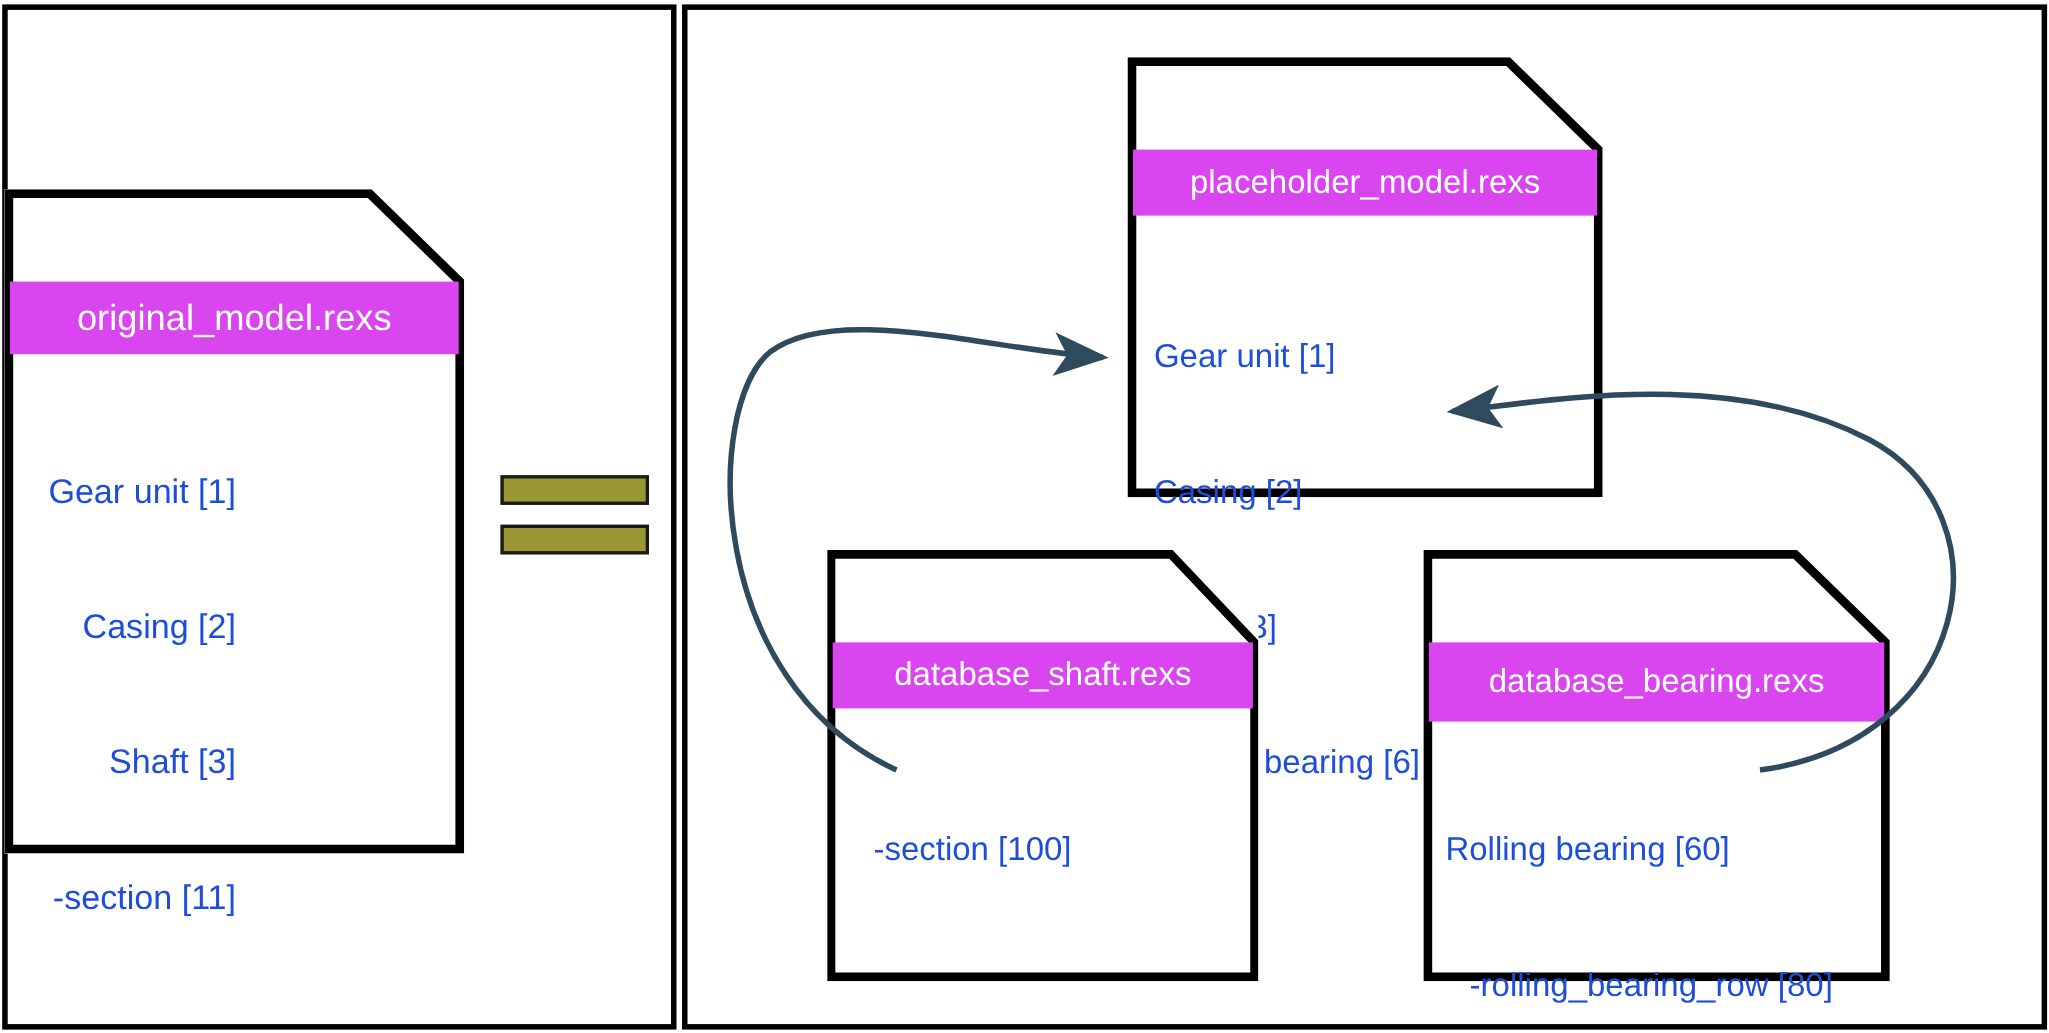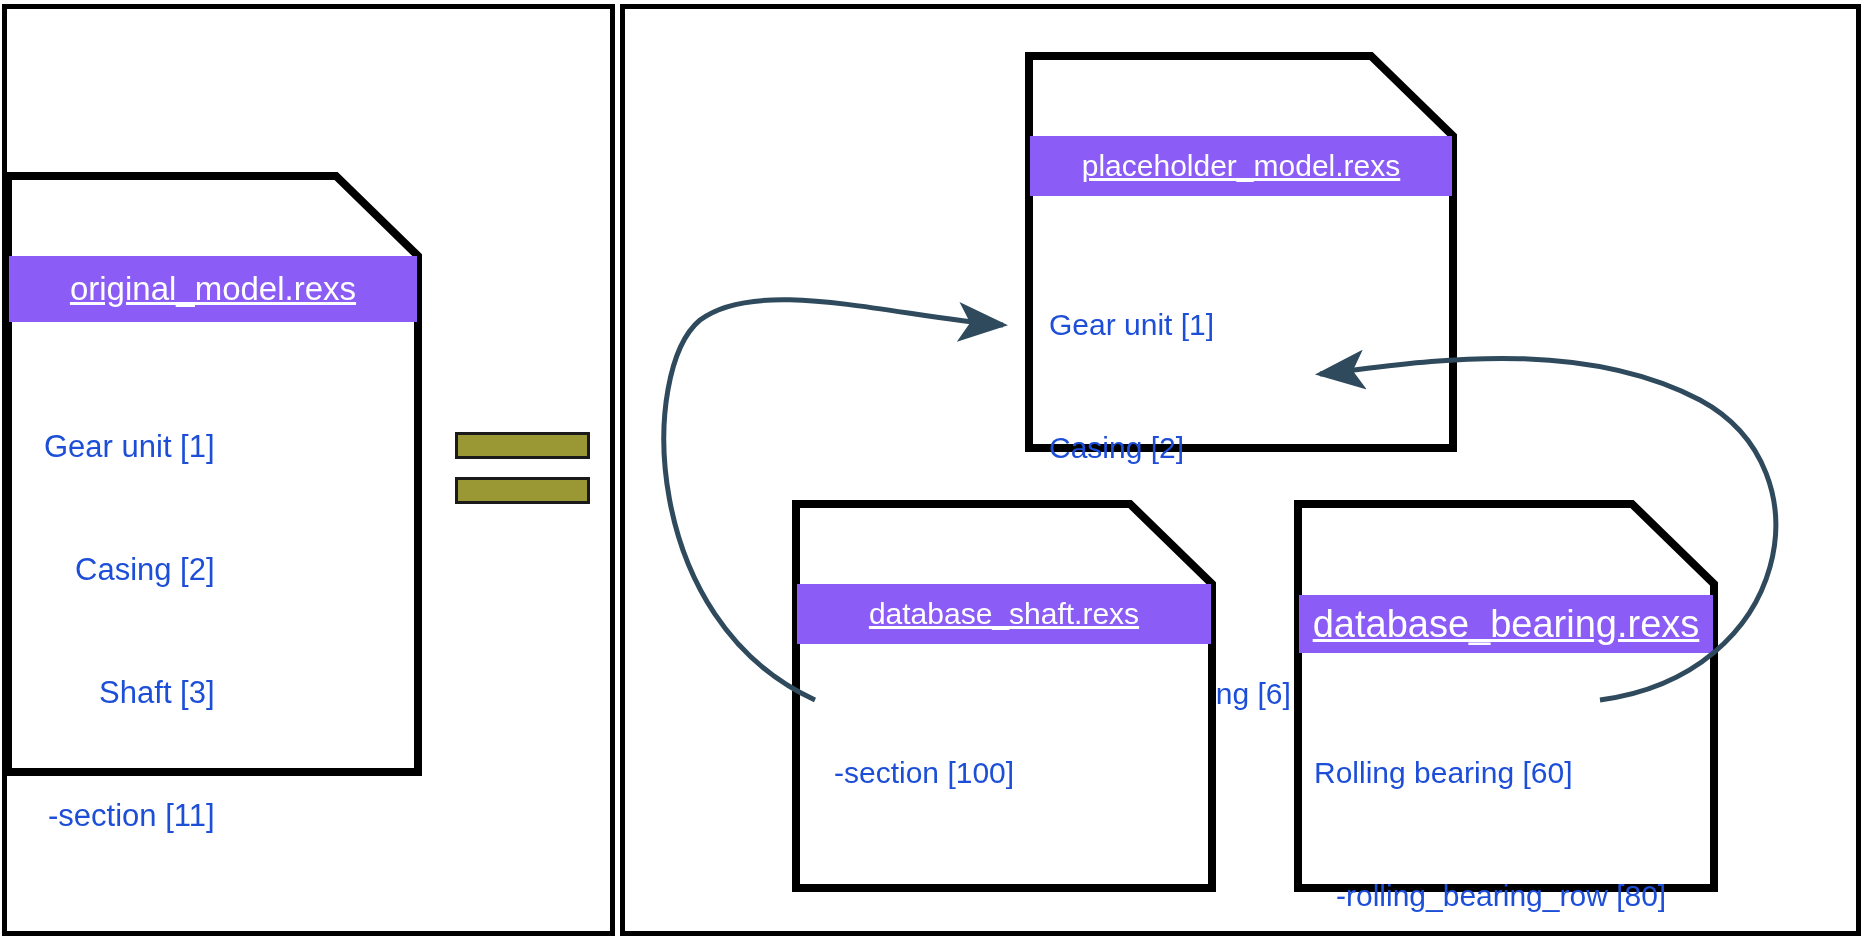--- a/index.html
+++ b/index.html
@@ -24,28 +24,27 @@
     position:absolute;
     box-sizing:border-box;
     background:#ffffff;
   }
   .doc .shape{
     position:absolute;left:0;top:0;width:100%;height:100%;
     display:block;
   }
   .doc .titlebar{
     position:absolute;
-    background:#8b5cf6;
+    background:#d946ef;
     color:#ffffff;
     display:flex;
     align-items:center;
     justify-content:center;
     box-sizing:border-box;
     letter-spacing:0px;
-    text-decoration:underline;
   }
   .doc .body{
     position:absolute;
     color:#1d4ed8;
     box-sizing:border-box;
     white-space:pre;
   }
   .doc .line{display:block;}
   .line.indent{padding-left:22px;}
 
@@ -53,27 +52,27 @@
   #doc-original{left:4px;top:172px;width:418px;height:604px;text-align:right;}
   #doc-original .titlebar{left:5px;top:84px;right:5px;height:66px;font-size:33px;}
   #doc-original .body{left:22px;top:172px;font-size:31px;line-height:41px;}
 
   
   #doc-placeholder{left:1025px;top:52px;width:432px;height:400px;}
   #doc-placeholder .titlebar{left:5px;top:84px;right:5px;height:60px;font-size:30px;}
   #doc-placeholder .body{left:24px;top:170px;font-size:30px;line-height:41px;}
 
   
-  #doc-db-shaft{left:792px;top:500px;width:424px;height:392px;}
+  #doc-db-shaft{left:752px;top:500px;width:392px;height:392px;}
   #doc-db-shaft .titlebar{left:5px;top:84px;right:5px;height:60px;font-size:30px;}
   #doc-db-shaft .body{left:20px;top:170px;font-size:30px;line-height:41px;}
 
   
   #doc-db-bearing{left:1294px;top:500px;width:424px;height:392px;}
-  #doc-db-bearing .titlebar{left:5px;top:84px;right:5px;height:58px;font-size:38px;margin-top:11px;}
+  #doc-db-bearing .titlebar{left:5px;top:84px;right:5px;height:72px;font-size:30px;}
   #doc-db-bearing .body{left:20px;top:170px;font-size:30px;line-height:41px;}
 
   
   #equals{position:absolute;left:455px;top:432px;width:135px;height:72px;}
   .eq-bar{
     position:absolute;left:0;width:135px;height:27px;
     background:#9a9735;border:3px solid #1a1a1a;box-sizing:border-box;
   }
   #eq-bar-top{top:0;}
   #eq-bar-bottom{top:45px;}

